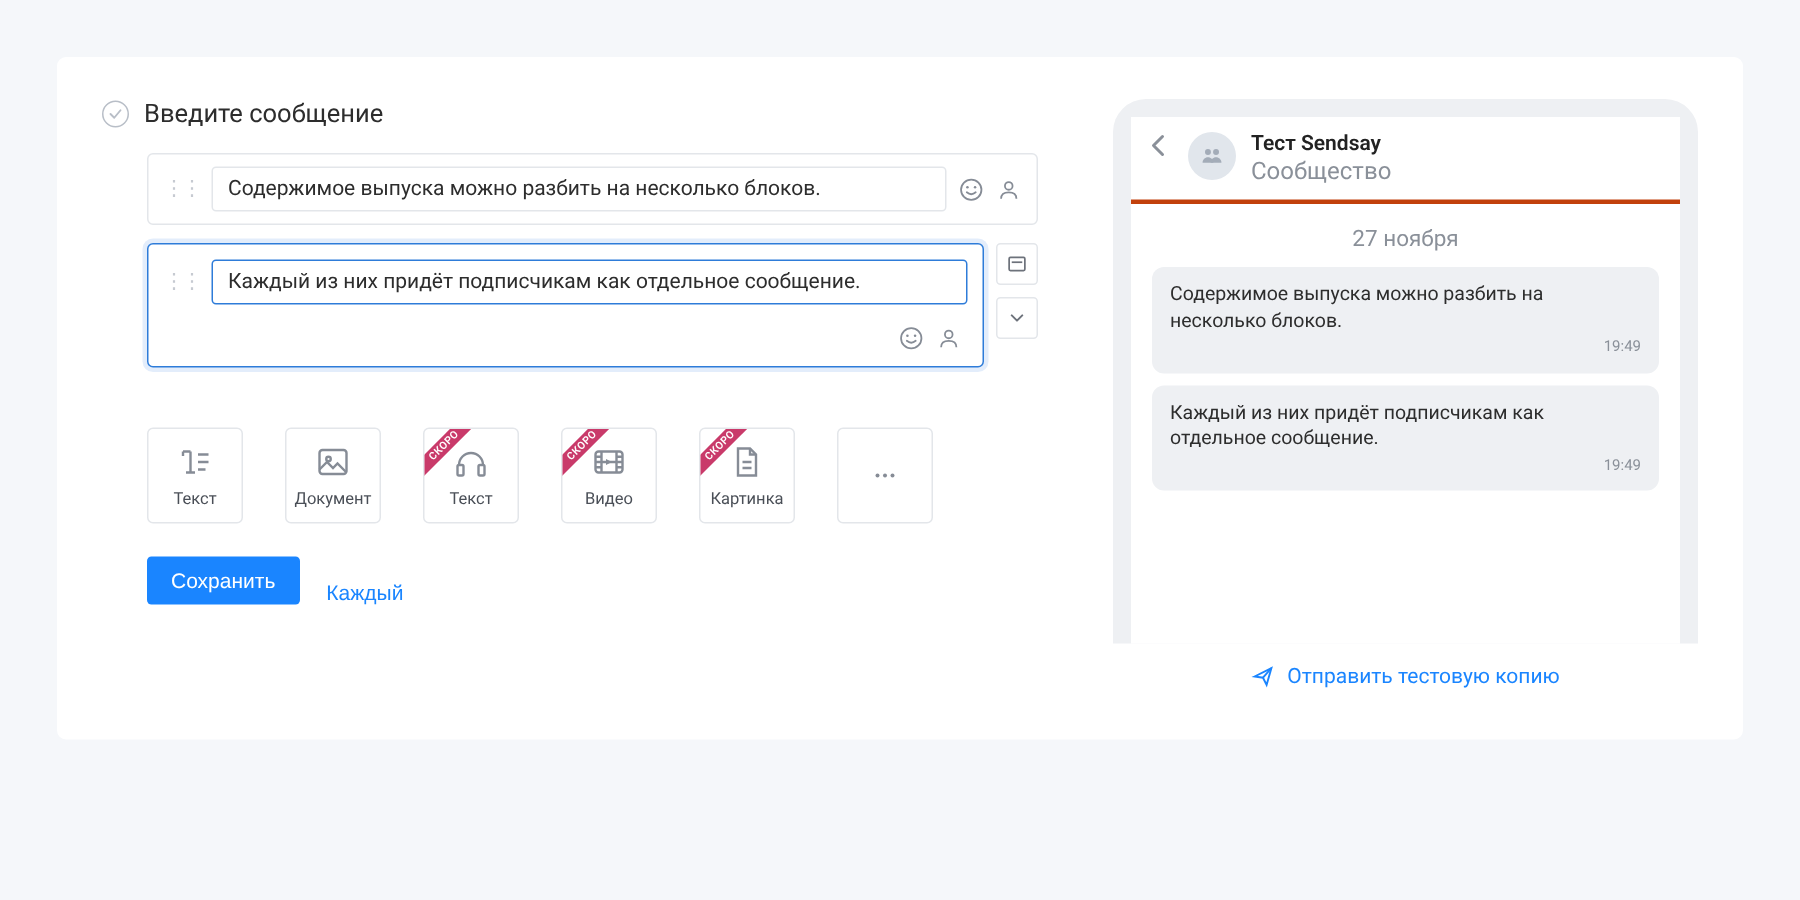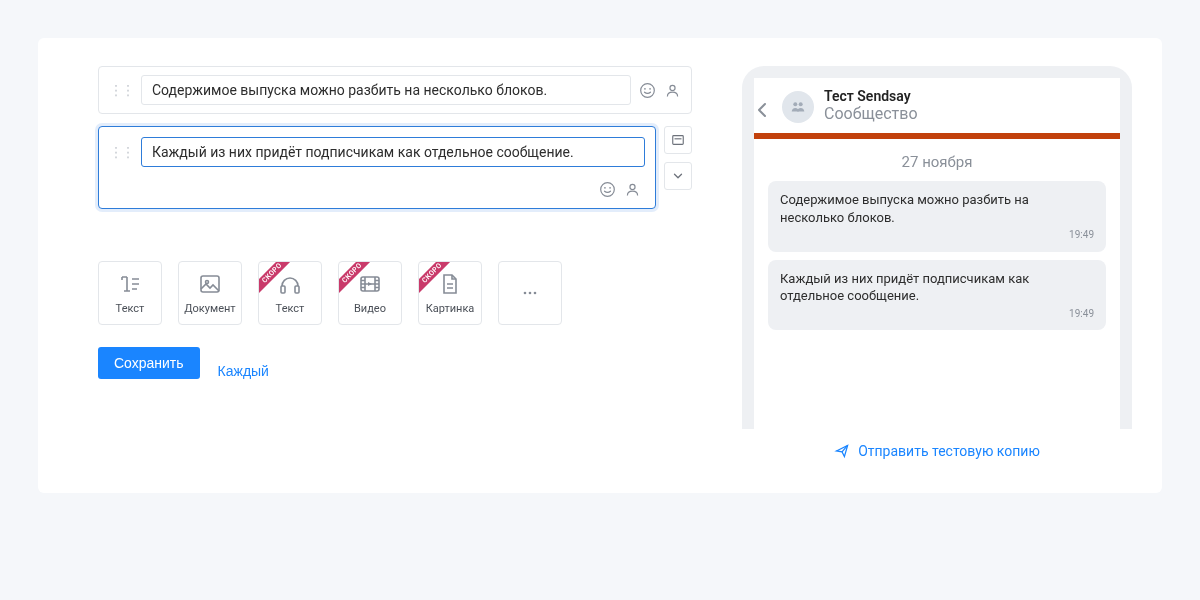--- a/index.html
+++ b/index.html
@@ -24,55 +24,63 @@
 .block-icons { display: flex; gap: 8px; color: #868c96; }
 .block-icons svg { width: 17px; height: 17px; cursor: pointer; }
 .block.active { flex-direction: column; align-items: stretch; padding: 10px; }
 .block.active .inner-top { display: flex; align-items: center; gap: 8px; width: 100%; }
 .block.active .inner-bottom { display: flex; justify-content: flex-end; gap: 8px; padding-right: 4px; padding-top: 6px; }
 .block.first { }
 .side-controls { display: flex; flex-direction: column; gap: 8px; }
 .side-btn { width: 28px; height: 28px; border: 1px solid #e3e6ea; border-radius: 3px; background: #fff; display: flex; align-items: center; justify-content: center; color: #6d727b; cursor: pointer; }
 .side-btn svg { width: 14px; height: 14px; }
 
-.toolbar { display: flex; gap: 16px; margin-top: 52px; padding-left: 30px; }
+.toolbar { display: flex; gap: 28px; margin-top: 40px; padding-left: 30px; }
 .tool { width: 64px; height: 64px; border: 1px solid #e3e6ea; border-radius: 4px; display: flex; flex-direction: column; align-items: center; justify-content: center; gap: 6px; position: relative; cursor: pointer; background: #fff; }
 .tool svg { width: 24px; height: 24px; }
 .tool-label { font-size: 11px; color: #4a4f57; }
 .tool .soon { position: absolute; top: 0; left: 0; width: 36px; height: 36px; overflow: hidden; pointer-events: none; }
 .tool .soon::before { content: attr(data-text); position: absolute; top: 6px; left: -12px; width: 50px; background: #c93a6a; color: #fff; font-size: 7px; font-weight: 600; text-align: center; transform: rotate(-45deg); padding: 1px 0; letter-spacing: 0.3px; }
 .tool.more svg { width: 20px; height: 20px; }
 .tool.more { }
 
 .actions { display: flex; align-items: flex-end; gap: 18px; margin-top: 22px; padding-left: 30px; }
 .btn-primary { background: #1a85ff; color: #fff; border: none; border-radius: 3px; padding: 8px 16px; font-size: 14px; cursor: pointer; }
 .btn-link { background: none; border: none; color: #1a85ff; font-size: 14px; cursor: pointer; }
 
 .phone { background: #eef0f3; border-radius: 22px 22px 0 0; padding: 12px 12px 0 12px; flex: 1; display: flex; flex-direction: column; }
 .phone-inner { background: #fff; border-radius: 0; flex: 1; display: flex; flex-direction: column; overflow: hidden; }
-.phone-header { display: flex; align-items: flex-end; gap: 10px; padding: 10px 0; border-bottom: 6px solid #c2410c; }
+.phone-header { display: flex; align-items: flex-start; gap: 10px; padding: 10px 10px; border-bottom: 3px solid #c2410c; }
 .back-arrow { color: #8a9099; cursor: pointer; }
 .avatar { width: 32px; height: 32px; border-radius: 50%; background: #e1e6ec; display: flex; align-items: center; justify-content: center; color: #a3acb8; }
 .chat-name { font-size: 14px; font-weight: 600; color: #222; }
 .chat-sub { font-size: 16px; color: #8a9099; }
 .chat-body { padding: 10px 14px; background: #fff; flex: 1; }
 .date-sep { text-align: center; font-size: 15px; color: #8a9099; margin: 4px 0 10px 0; }
 .msg { background: #eef0f3; border-radius: 8px; padding: 10px 12px; font-size: 13px; color: #2d2d2d; margin-bottom: 8px; position: relative; line-height: 1.35; }
 .msg-time { font-size: 10px; color: #8a9099; text-align: right; margin-top: 2px; }
 .send-test { display: flex; align-items: center; justify-content: center; gap: 8px; padding: 14px 0 4px 0; }
 .send-test a { color: #1a85ff; font-size: 14px; text-decoration: none; }
 .send-test svg { width: 16px; height: 16px; }
 </style>
 </head>
 <body>
 
 <div class="outer">
   <div class="panel">
 
     <div class="left">
+      <div class="section-header">
+        <span class="check-icon">
+          <svg viewBox="0 0 12 12">
+              <path d="M2 6 L5 9 L10 3" stroke="#b8bec7" stroke-width="1.5" fill="none" stroke-linecap="round" stroke-linejoin="round"></path>
+            </svg>
+        </span>
+        <span class="section-title">Введите сообщение</span>
+      </div>
 
       <div class="blocks">
 
         <div class="block-row">
           <div class="block first">
             <span class="drag-handle">
                 <span>⋮⋮</span>
               </span>
             <div class="block-input">Содержимое выпуска можно разбить на несколько блоков.</div>
             <div class="block-icons">

